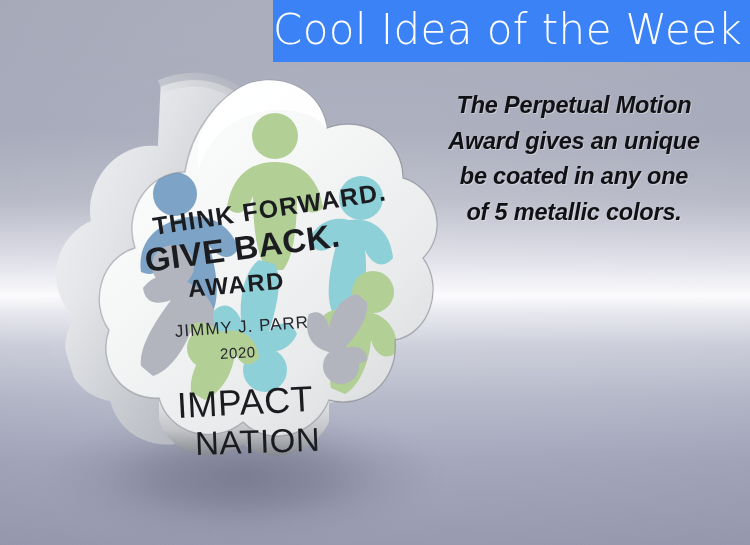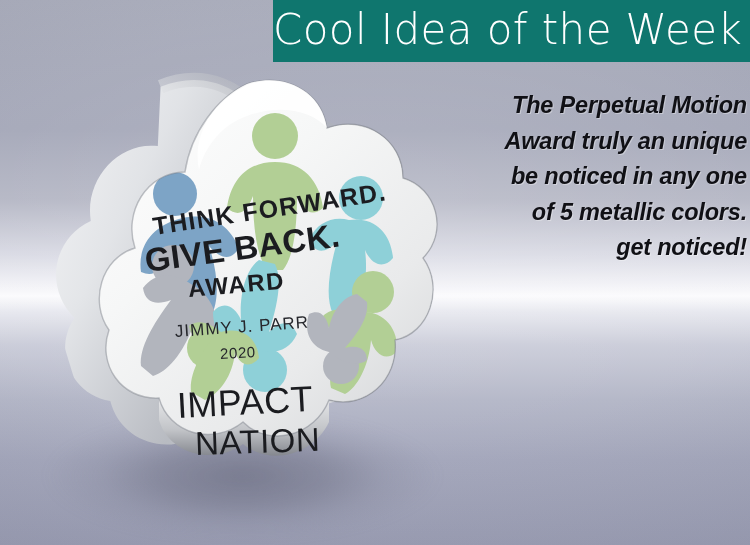--- a/index.html
+++ b/index.html
@@ -47,43 +47,43 @@
     pointer-events: none;
   }
 
   
   .banner {
     position: absolute;
     left: 273px;
     top: 0;
     width: 477px;
     height: 62px;
-    background: #0f766e;
+    background: #3b82f6;
   }
   .banner-text {
     position: absolute;
     left: 0; right: 16px; top: 0;
     height: 62px;
     line-height: 60px;
     text-align: right;
     color: #ffffff;
     font-size: 42px;
     font-weight: 300;
     letter-spacing: 0.4px;
     white-space: nowrap;
     font-family: "DejaVu Sans", sans-serif;
   }
 
   
   .desc {
     position: absolute;
-    left: 451px;
+    left: 426px;
     top: 88px;
     width: 296px;
-    text-align: right;
+    text-align: center;
     font-size: 23.5px;
     line-height: 35.5px;
     font-weight: bold;
     font-style: italic;
     color: #101015;
     letter-spacing: -0.2px;
     text-shadow: 1px 1px 0 rgba(255,255,255,0.35);
   }
 
   
@@ -361,19 +361,18 @@
       <div class="logo-text t-nation">NATION</div>
     </div>
   </div>
 
   <div class="banner">
     <div class="banner-text">Cool Idea of the Week</div>
   </div>
 
   <div class="desc">
     <div>The Perpetual Motion</div>
-    <div>Award truly an unique</div>
-    <div>be noticed in any one</div>
+    <div>Award gives an unique</div>
+    <div>be coated in any one</div>
     <div>of 5 metallic colors.</div>
-    <div>get noticed!</div>
   </div>
 
 </div>
 
 </body></html>

